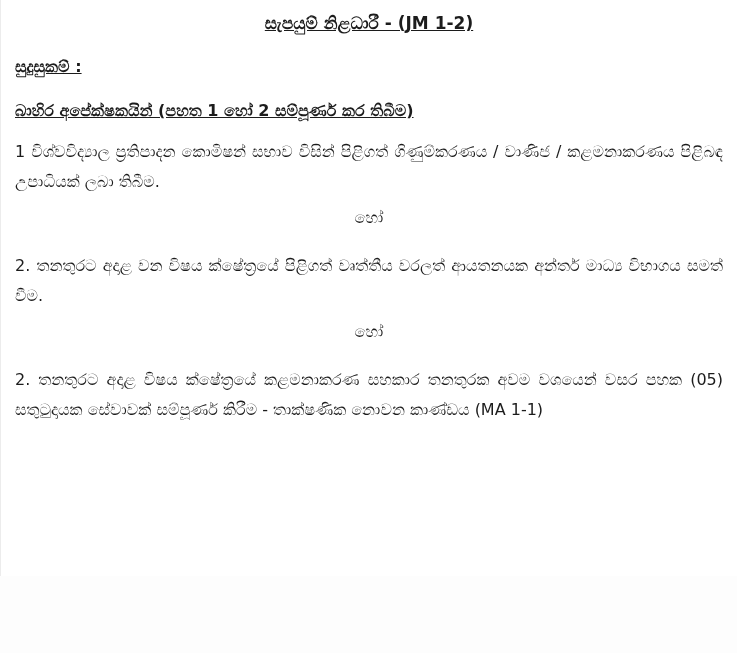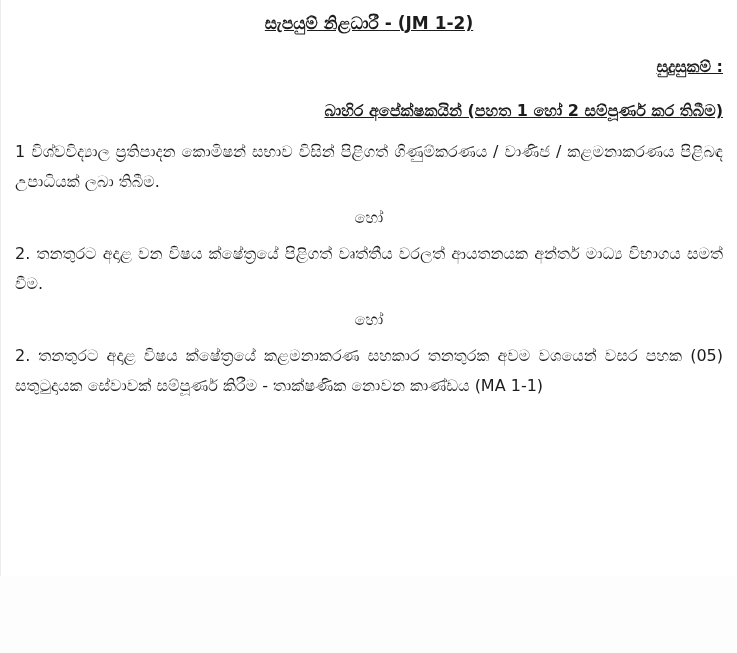--- a/index.html
+++ b/index.html
@@ -27,21 +27,20 @@
     margin: 0;
   }
   .doc-title span {
     text-decoration: underline;
   }
   .heading {
     font-weight: bold;
     font-size: 16px;
     line-height: 30px;
     margin: 14px 0 0 0;
-    text-align: right;
   }
   .heading span {
     text-decoration: underline;
   }
   .para {
     font-size: 16px;
     line-height: 30px;
     margin: 11px 0 0 0;
   }
   .justify {
@@ -51,21 +50,21 @@
   .or-line {
     text-align: center;
     font-size: 16px;
     line-height: 30px;
     margin: 6px 0 0 0;
   }
   .indented {
     padding-left: 28px;
   }
   .tight {
-    margin-top: 6px;
+    margin-top: 18px;
   }
 </style>
 </head>
 <body>
 
 <div class="page">
 
   <div class="doc-title">
     <span>සැපයුම් නිළධාරී - (JM 1-2)</span>
   </div>

